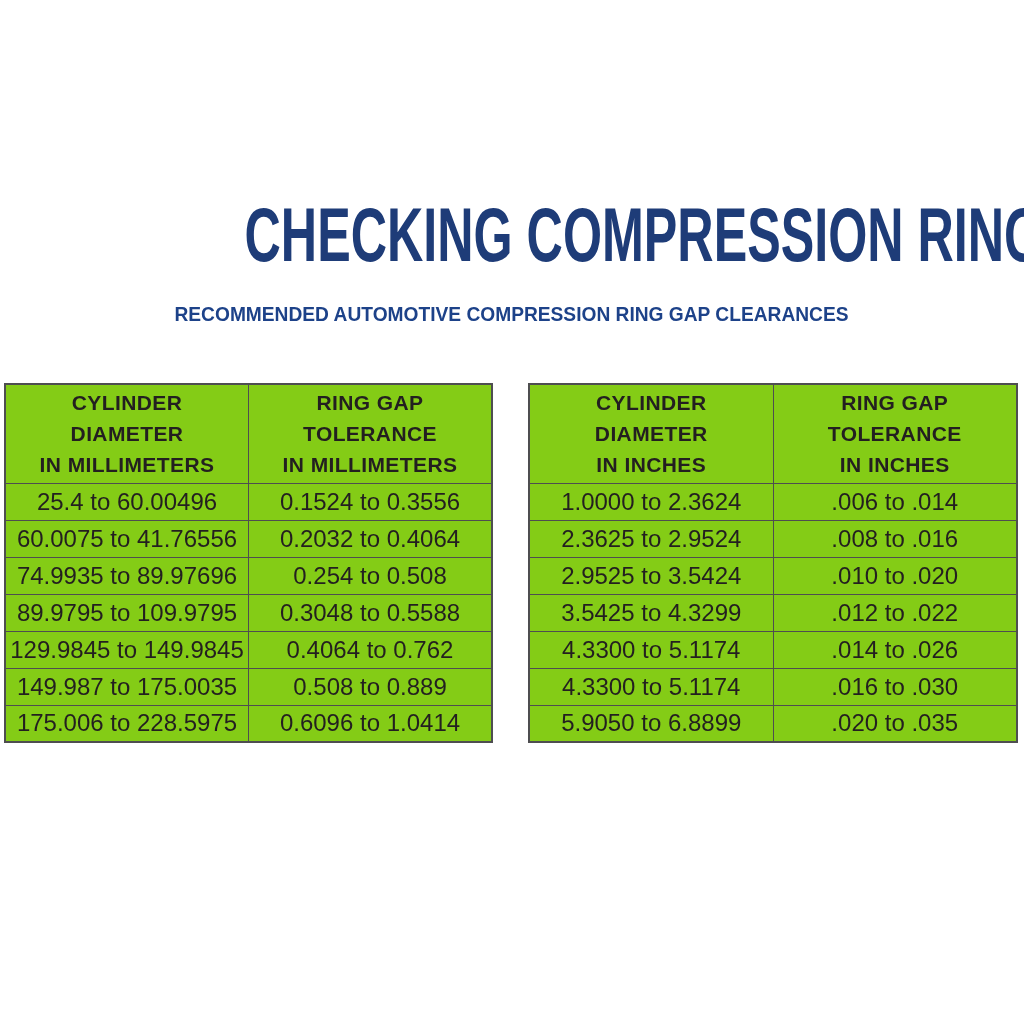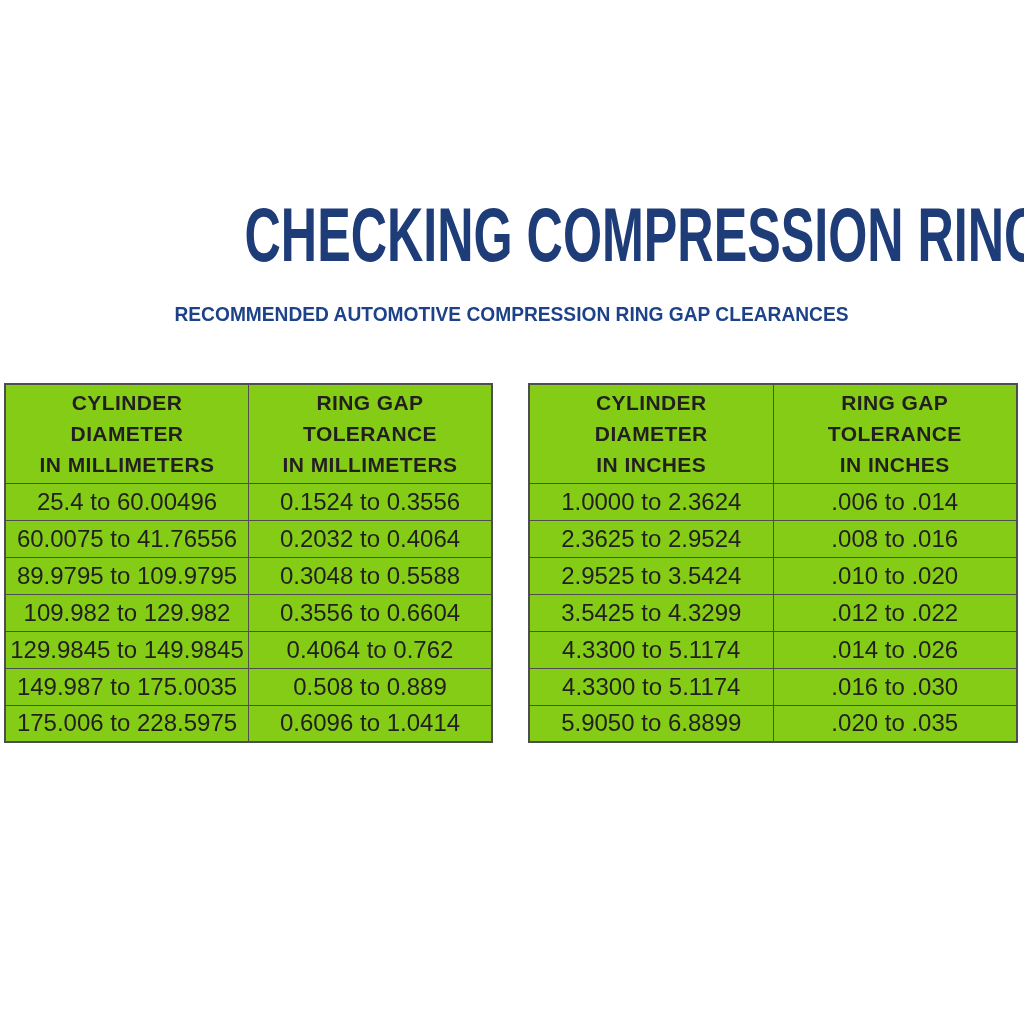--- a/index.html
+++ b/index.html
@@ -105,26 +105,26 @@
     <tbody>
       <tr>
         <td>25.4 to 60.00496</td>
         <td>0.1524 to 0.3556</td>
       </tr>
       <tr>
         <td>60.0075 to 41.76556</td>
         <td>0.2032 to 0.4064</td>
       </tr>
       <tr>
+        <td>74.9935 to 89.97696</td>
+        <td>0.254 to 0.508</td>
+      </tr>
+      <tr>
         <td>89.9795 to 109.9795</td>
         <td>0.3048 to 0.5588</td>
-      </tr>
-      <tr>
-        <td>109.982 to 129.982</td>
-        <td>0.3556 to 0.6604</td>
       </tr>
       <tr>
         <td>129.9845 to 149.9845</td>
         <td>0.4064 to 0.762</td>
       </tr>
       <tr>
         <td>149.987 to 175.0035</td>
         <td>0.508 to 0.889</td>
       </tr>
       <tr>

